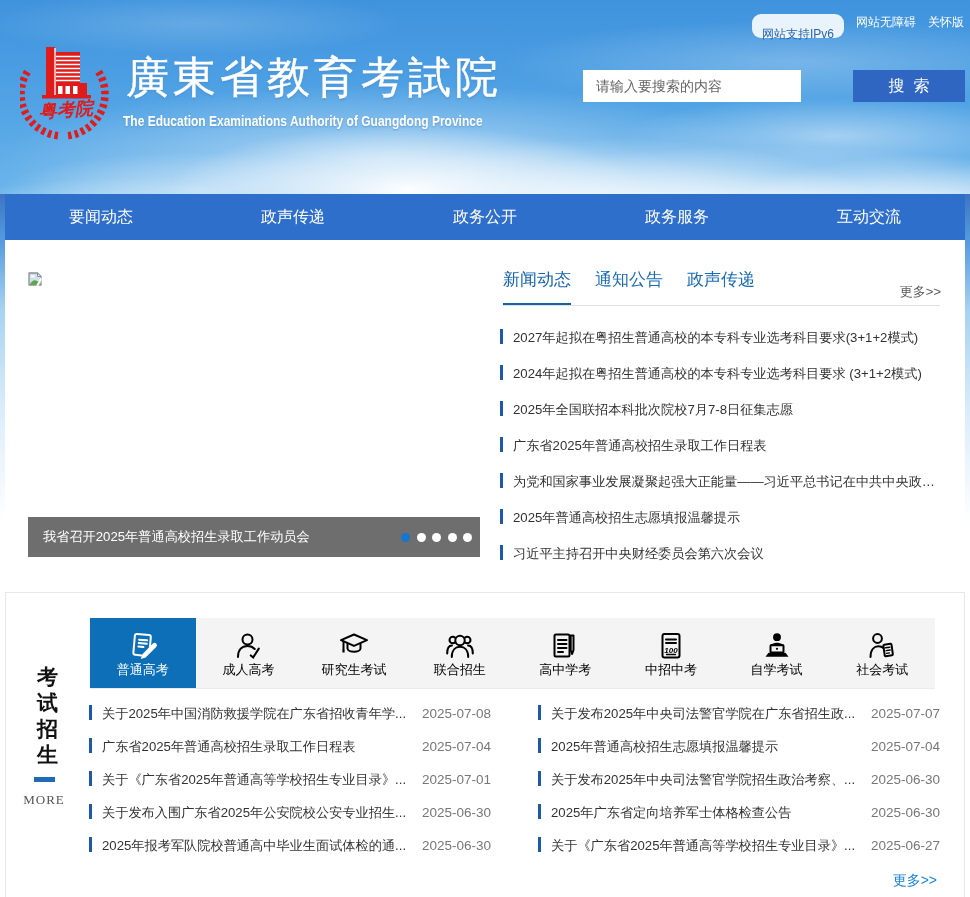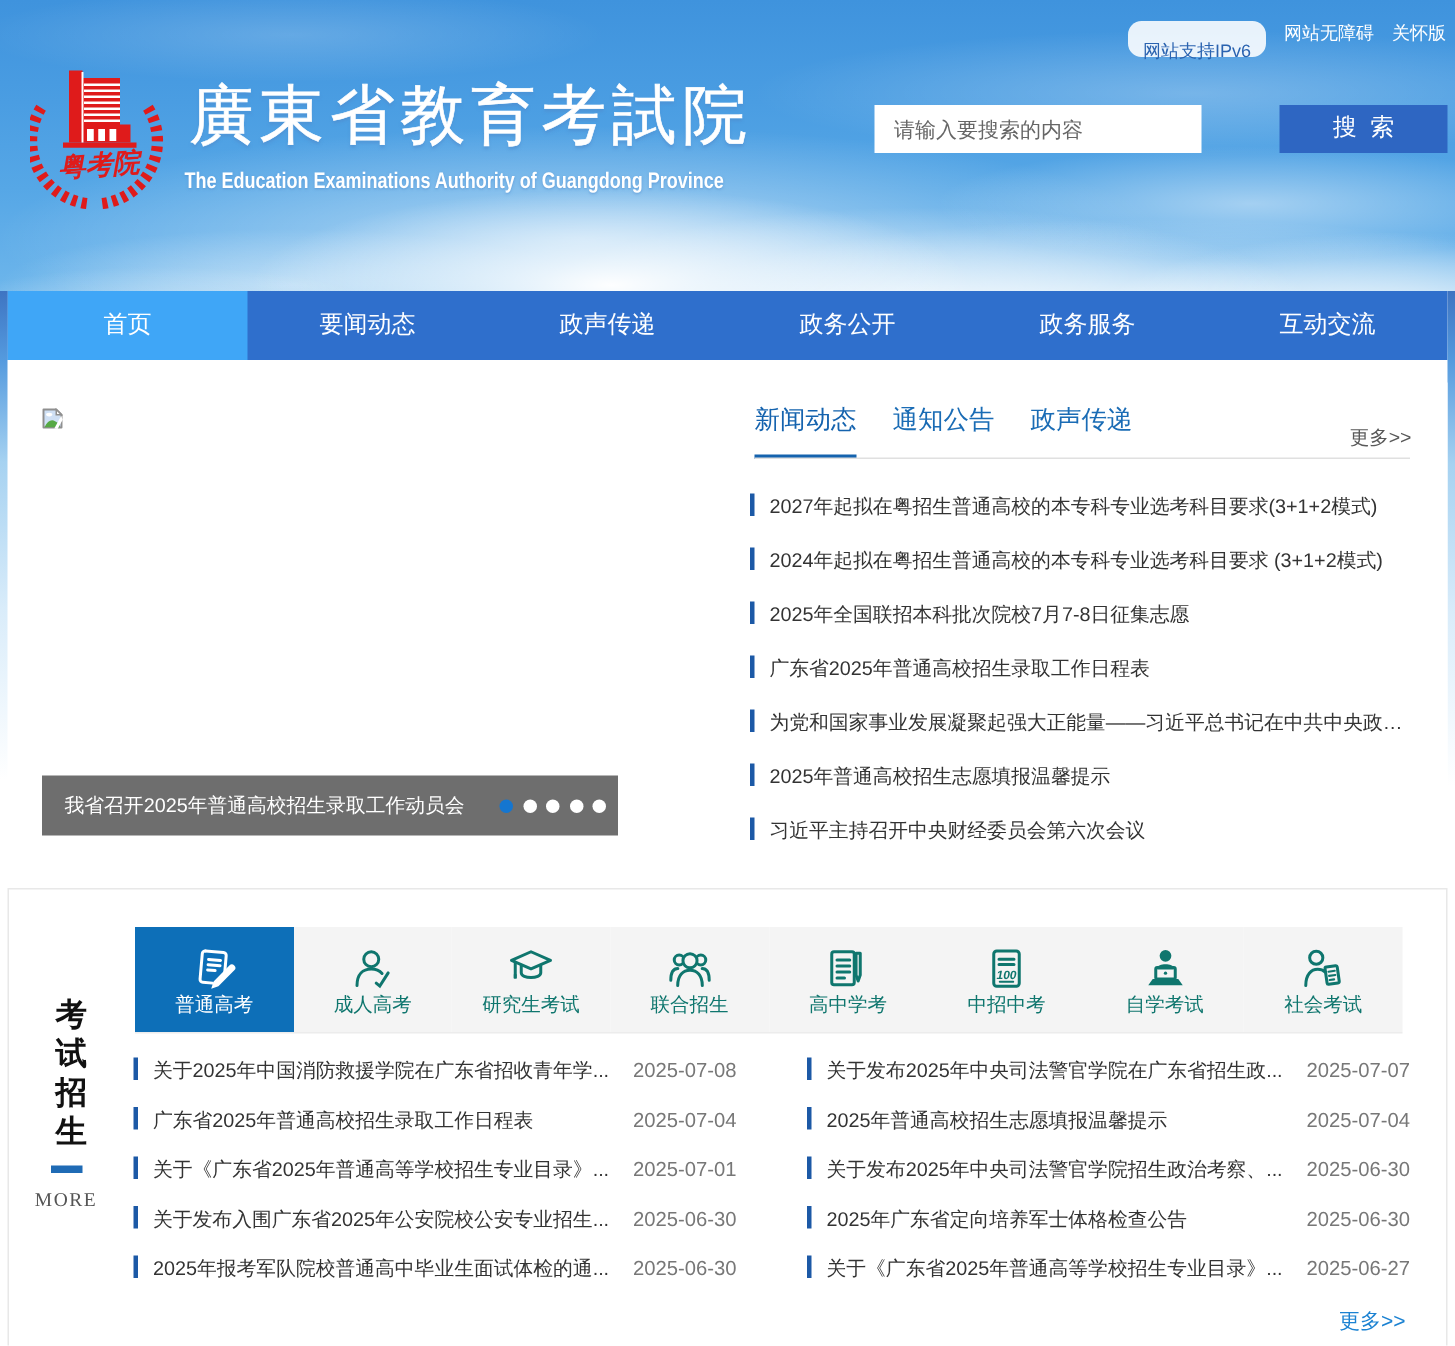--- a/index.html
+++ b/index.html
@@ -47,21 +47,21 @@
 .nav a{flex:1;text-align:center;line-height:46px;color:#fff;font-size:16px;text-decoration:none;}
 .nav a.on{background:#3fa6f7;}
 
 
 .stripL{left:0;top:194px;width:5px;height:326px;background:linear-gradient(180deg,#3e74c2 0%,#549ade 14%,#a6d2f1 35%,#d9ecfa 65%,rgba(255,255,255,0) 100%);}
 .stripR{right:0;top:194px;width:5px;height:330px;background:linear-gradient(180deg,#3e74c2 0%,#549ade 14%,#a6d2f1 35%,#d9ecfa 65%,rgba(255,255,255,0) 100%);}
 
 
 .carousel{left:28px;top:255px;width:452px;height:302px;background:#fff;}
 .brokenimg{position:absolute;left:0px;top:17px;width:14px;height:14px;}
-.caption{position:absolute;left:0;bottom:0;width:384px;height:40px;background:#6e6e6e;color:#fff;}
+.caption{position:absolute;left:0;bottom:0;width:452px;height:40px;background:#6e6e6e;color:#fff;}
 .caption .txt{position:absolute;left:15px;top:0;line-height:40px;font-size:13.2px;}
 .dots{position:absolute;right:8px;top:16px;height:9px;}
 .dot{float:left;width:9px;height:9px;border-radius:50%;background:#fff;margin-left:6.5px;}
 .dot.on{background:#1576d0;}
 
 
 .news{left:490px;top:255px;width:475px;height:302px;background:#fff;}
 .ntabs{position:absolute;left:13px;top:13px;height:38px;white-space:nowrap;}
 .ntabs .t{display:inline-block;font-size:17px;color:#1a6cb5;margin-right:24px;padding-bottom:12px;}
 .ntabs .t.on{color:#1563ae;font-weight:normal;border-bottom:3px solid #1563ae;}
@@ -71,21 +71,21 @@
 .nlist .row{height:36px;line-height:36px;white-space:nowrap;overflow:hidden;text-overflow:ellipsis;font-size:13.2px;color:#333;}
 .bar{display:inline-block;width:3px;height:15px;background:#1c59a6;margin-right:10px;vertical-align:-2px;}
 
 
 .card{left:5px;top:592px;width:960px;height:330px;background:#fff;border:1px solid #e8e8e8;}
 .vside{position:absolute;left:31px;top:71px;width:21px;text-align:center;}
 .vside .ch{font-size:21px;line-height:26px;font-weight:bold;color:#111;}
 .vdash{position:absolute;left:28px;top:184px;width:21px;height:5px;background:#1f6bb5;}
 .vmore{position:absolute;left:17px;top:199px;width:42px;font-size:13px;color:#555;letter-spacing:1px;text-align:center;font-family:Liberation Serif, serif;}
 .tabs{position:absolute;left:84px;top:25px;width:845px;height:70px;display:flex;box-shadow:0 1px 0 #ececec;}
-.tabs .tab{flex:1;background:#f4f4f4;text-align:center;color:#0f766e;}
+.tabs .tab{flex:1;background:#f4f4f4;text-align:center;color:#000000;}
 .tabs .tab .ic{margin:12px auto 0;width:32px;height:32px;}
 .tabs .tab .ic svg{display:block;margin:0 auto;}
 .tabs .tab .tx{font-size:13px;line-height:15px;}
 .tabs .tab.on{background:#0d6fb8;color:#fff;}
 .clist{position:absolute;top:104px;left:83px;width:860px;}
 .clist .col{position:absolute;top:0;width:402px;}
 .clist .col.r{left:449px;}
 .clist .row{height:33px;line-height:33px;white-space:nowrap;font-size:13.2px;color:#333;position:relative;}
 .clist .row .tt{position:absolute;left:0;}
 .clist .row .dt{position:absolute;right:0;font-size:13.5px;color:#777;}
@@ -118,21 +118,20 @@
  </g>
  <text x="46" y="74" text-anchor="middle" font-family="Liberation Serif,serif" font-size="18" font-weight="bold" fill="#df1b1b" font-style="italic" transform="rotate(-4 46 70)">粤考院</text>
 </svg>
 </div>
 <div class="abs title">廣東省教育考試院</div>
 <div class="abs entitle">The Education Examinations Authority of Guangdong Province</div>
 <div class="abs sinput">请输入要搜索的内容</div>
 <div class="abs sbtn">搜索</div>
 
 <div class="abs nav">
- <a class="on">首页</a>
     <a>要闻动态</a>
     <a>政声传递</a>
     <a>政务公开</a>
     <a>政务服务</a>
     <a>互动交流</a>
 </div>
 <div class="abs stripL"></div>
 <div class="abs stripR"></div>
 
 <div class="abs carousel">

